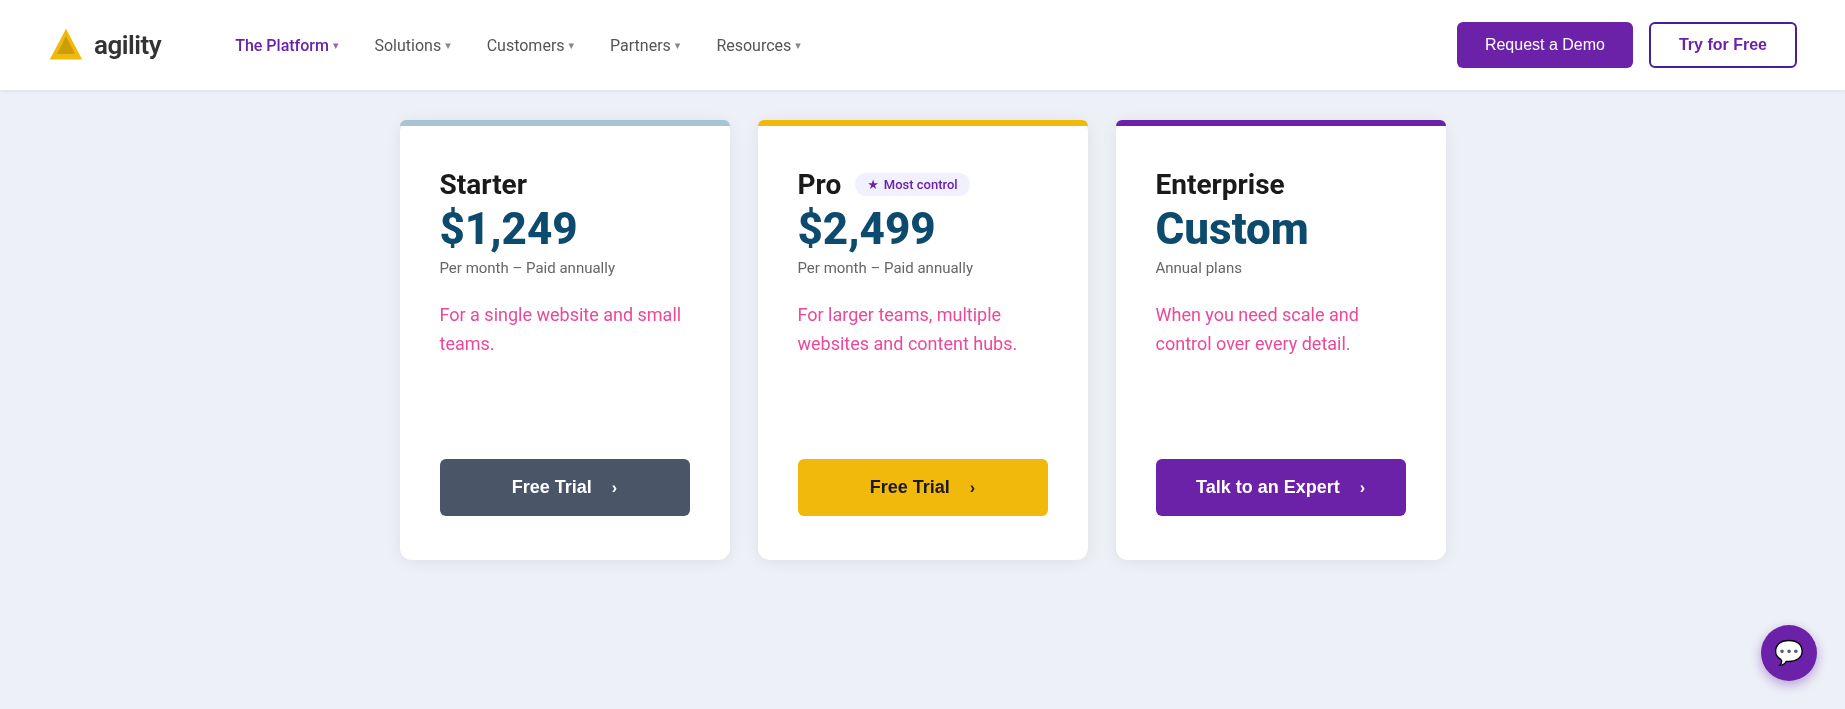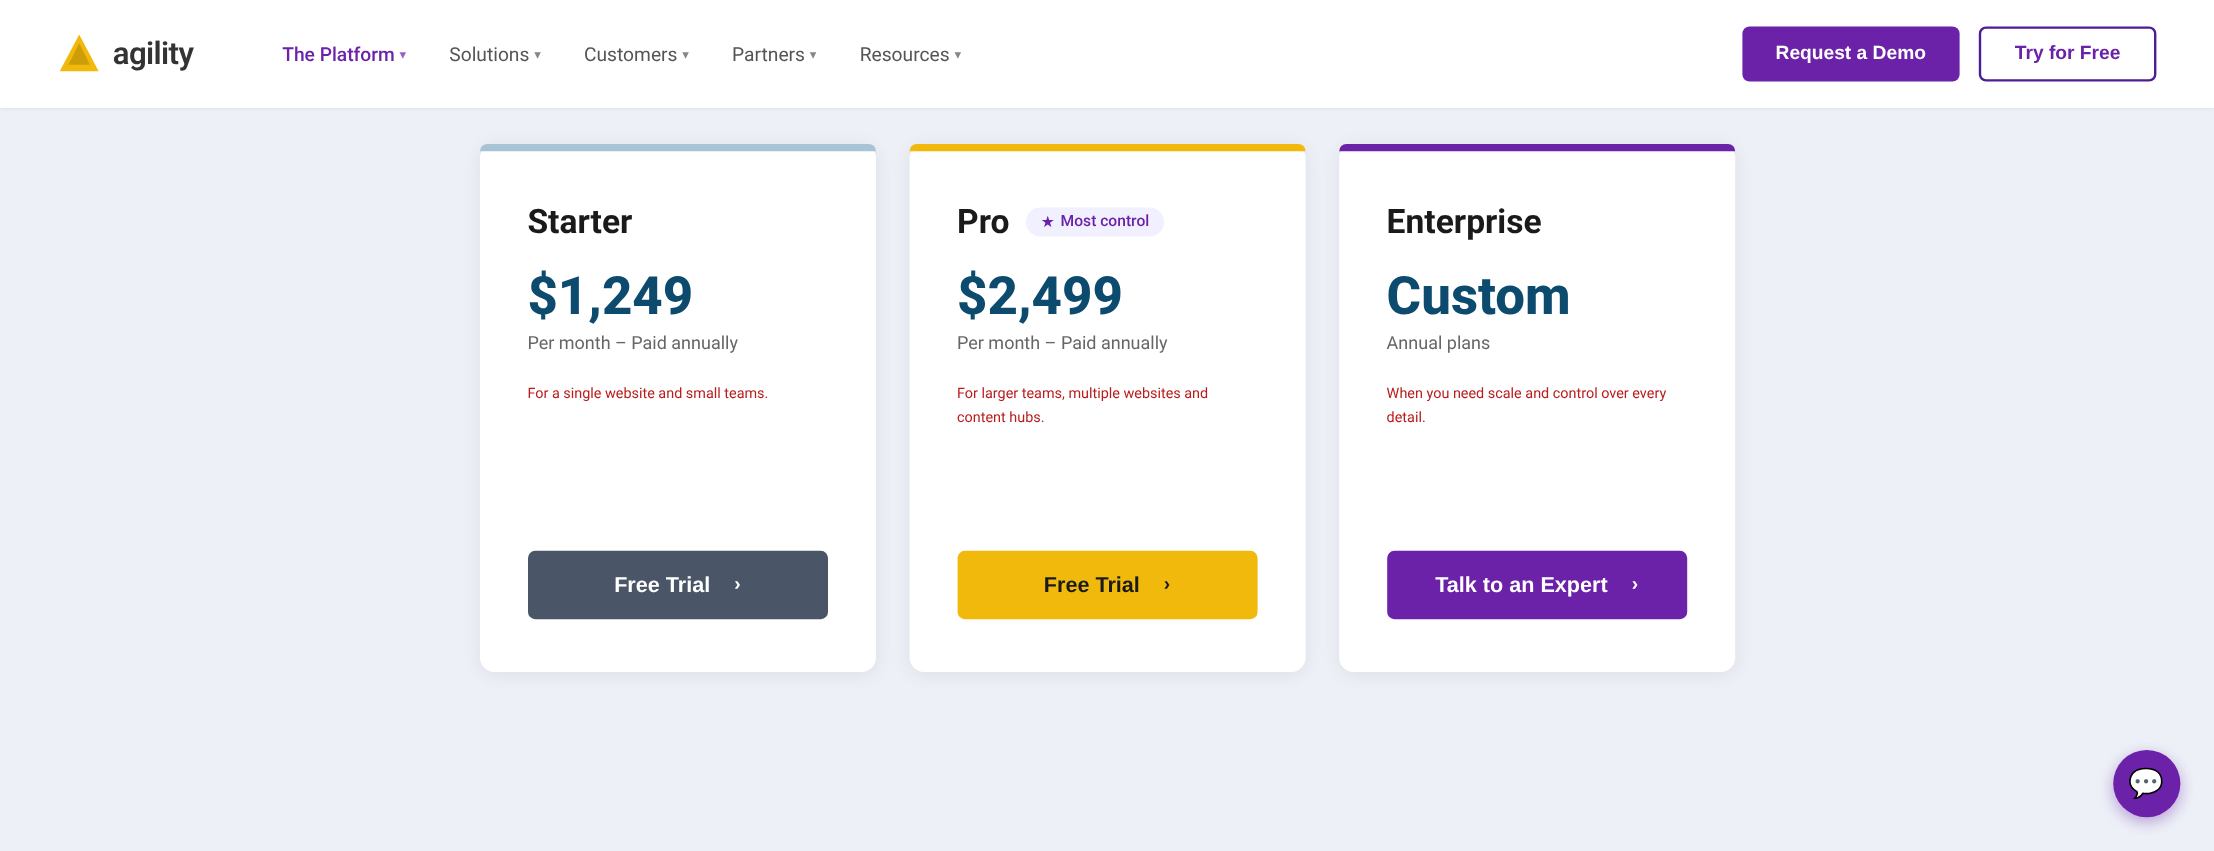--- a/index.html
+++ b/index.html
@@ -70,21 +70,21 @@
       align-items: center;
       gap: 16px;
     }
     .btn-demo {
       background: #6b21a8;
       color: #fff;
       border: none;
       padding: 14px 28px;
       border-radius: 6px;
       font-size: 16px;
-      font-weight: 700;
+      font-weight: 400;
       cursor: pointer;
       white-space: nowrap;
     }
     .btn-try {
       background: #fff;
       color: #6b21a8;
       border: 2px solid #4c1d95;
       padding: 12px 28px;
       border-radius: 6px;
       font-size: 16px;
@@ -127,21 +127,21 @@
     }
     .bar-blue { background: #a8c4d4; }
     .bar-yellow { background: #f0b90b; }
     .bar-purple { background: #6b21a8; }
 
     .card-title-row {
       display: flex;
       align-items: center;
       gap: 14px;
       margin-top: 8px;
-      margin-bottom: 22px;
+      margin-bottom: 4px;
     }
     .card-title {
       font-size: 28px;
       font-weight: 700;
       color: #1a1a1a;
     }
     .badge-popular {
       background: #f0f0ff;
       color: #6b21a8;
       border-radius: 20px;
@@ -161,22 +161,22 @@
       color: #0c4a6e;
       margin-bottom: 6px;
       line-height: 1.1;
     }
     .card-price-note {
       font-size: 15px;
       color: #666;
       margin-bottom: 24px;
     }
     .card-desc {
-      font-size: 12px;
-      color: #b91c1c;
+      font-size: 18px;
+      color: #ec4899;
       line-height: 1.6;
       margin-bottom: 32px;
       flex: 1;
     }
 
     
     .btn-cta {
       width: 100%;
       padding: 18px 20px;
       border-radius: 6px;

